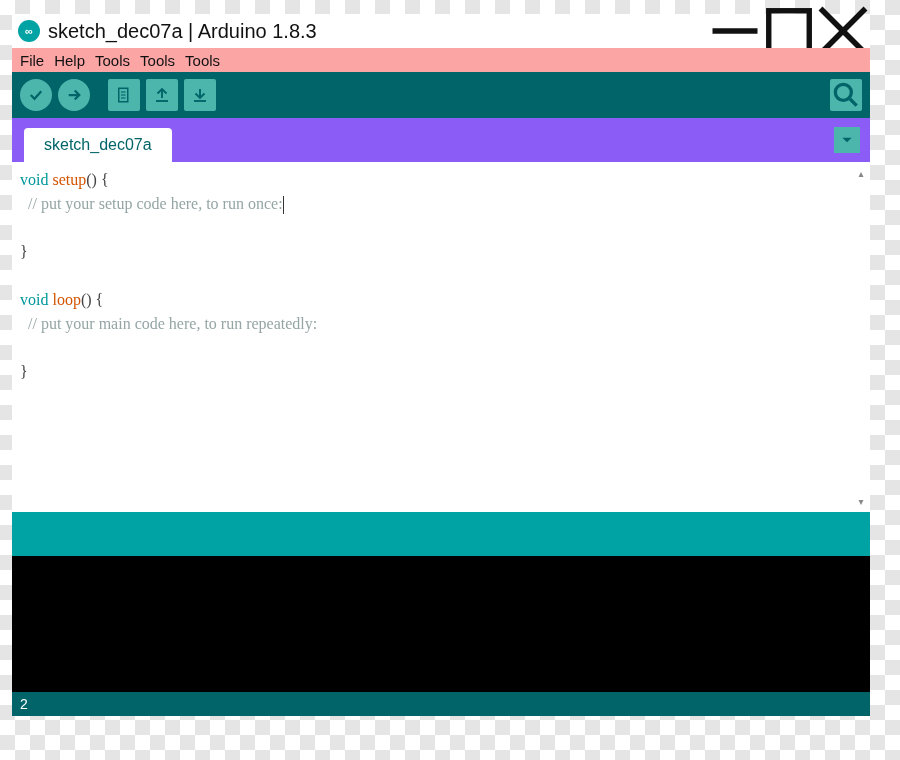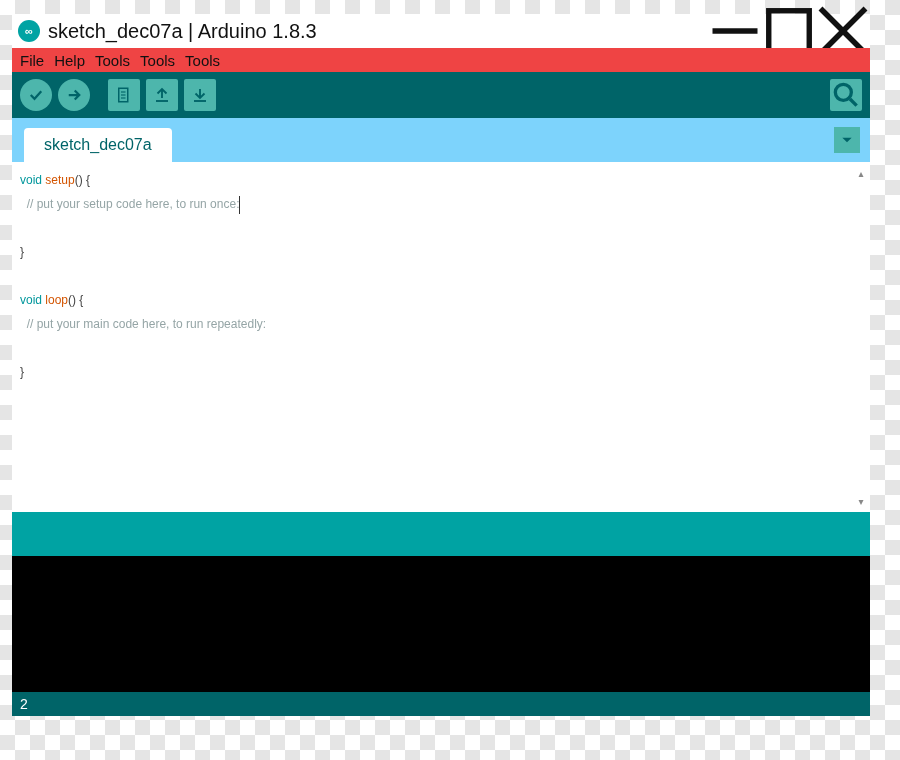--- a/index.html
+++ b/index.html
@@ -51,21 +51,21 @@
     width: 54px;
     display: flex;
     align-items: center;
     justify-content: center;
     font-size: 14px;
     color: #111;
     cursor: default;
   }
   .menubar {
     height: 24px;
-    background: #ef4444;
+    background: #fca5a5;
     display: flex;
     align-items: center;
     gap: 2px;
     padding-left: 4px;
     font-size: 15px;
     color: #111;
   }
   .menubar span { padding: 0 4px; }
   .toolbar {
     height: 46px;
@@ -92,21 +92,21 @@
   .tool-square svg { width: 18px; height: 18px; }
   .serial-monitor {
     margin-left: auto;
     width: 32px; height: 32px;
     background: #4db6ac;
     display: flex; align-items: center; justify-content: center;
     border-radius: 2px;
   }
   .tab-bar {
     height: 44px;
-    background: #7dd3fc;
+    background: #8b5cf6;
     display: flex;
     align-items: flex-end;
     padding-left: 12px;
     position: relative;
   }
   .tab {
     background: #fff;
     color: #006468;
     font-size: 16px;
     padding: 8px 20px;
@@ -122,22 +122,22 @@
     background: #4db6ac;
     display: flex; align-items: center; justify-content: center;
   }
   .editor-wrap {
     flex: 0 0 350px;
     position: relative;
     background: #fff;
     overflow: hidden;
   }
   .editor {
-    font-family: Liberation Sans, sans-serif;
-    font-size: 12px;
+    font-family: Liberation Serif, serif;
+    font-size: 16px;
     line-height: 24px;
     padding: 6px 8px;
     white-space: pre;
     color: #444;
   }
   .kw { color: #00979c; }
   .fn { color: #d35400; }
   .cm { color: #95a5a6; }
   .cursor {
     display: inline-block;

